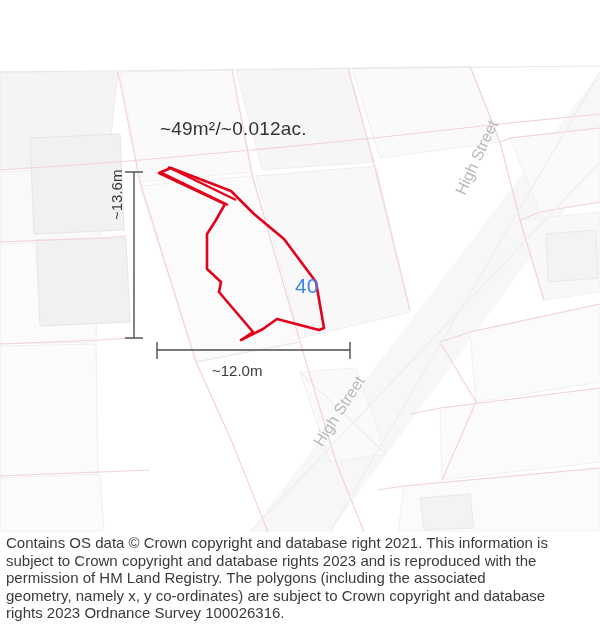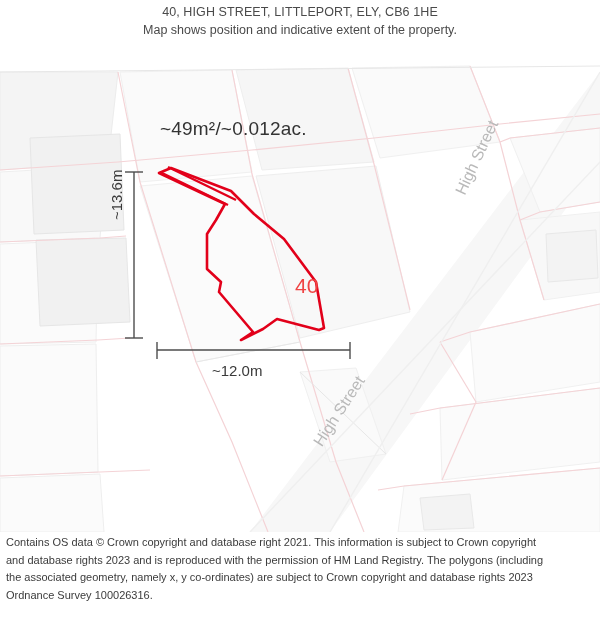--- a/index.html
+++ b/index.html
@@ -55,21 +55,21 @@
     top: 0;
     left: 0;
   }
   .footer {
     position: absolute;
     left: 0;
     top: 534px;
     width: 556px;
     padding: 0 6px;
     box-sizing: border-box;
-    font-size: 11px;
+    font-size: 15px;
     line-height: 17.5px;
     color: #3b3b3b;
   }
   .measure-label {
     position: absolute;
     font-size: 15px;
     color: #3a3a3a;
   }
   #area-label {
     position: absolute;
@@ -89,21 +89,21 @@
   #width-label {
     left: 212px;
     top: 320px;
     white-space: nowrap;
   }
   #plot-number {
     position: absolute;
     left: 295px;
     top: 232px;
     font-size: 21px;
-    color: #ef4444;
+    color: #3b82f6;
   }
   .street-name {
     position: absolute;
     font-size: 16px;
     color: #b9b9b9;
     white-space: nowrap;
   }
   #street-name-1 {
     left: 452px;
     top: 148px;
@@ -115,24 +115,20 @@
     top: 398px;
     transform: rotate(-57deg);
     transform-origin: left top;
   }
 </style>
 </head>
 <body>
 
 <div class="page">
 
-  <div class="header">
-    <span class="title">40, HIGH STREET, LITTLEPORT, ELY, CB6 1HE</span>
-    <span class="subtitle">Map shows position and indicative extent of the property.</span>
-  </div>
 
   <div class="map-area">
 
     <svg class="map-svg" width="600" height="490" viewBox="0 0 600 490">
 
       <rect x="0" y="0" width="600" height="490" fill="#ffffff"></rect>
 
       <polygon points="600,30 600,120 330,490 250,490" fill="#f7f7f7" stroke="none"></polygon>
 
       <polygon points="0,30 118,30 108,120 0,128" fill="#f4f4f4" stroke="#ececec" stroke-width="1"></polygon>

